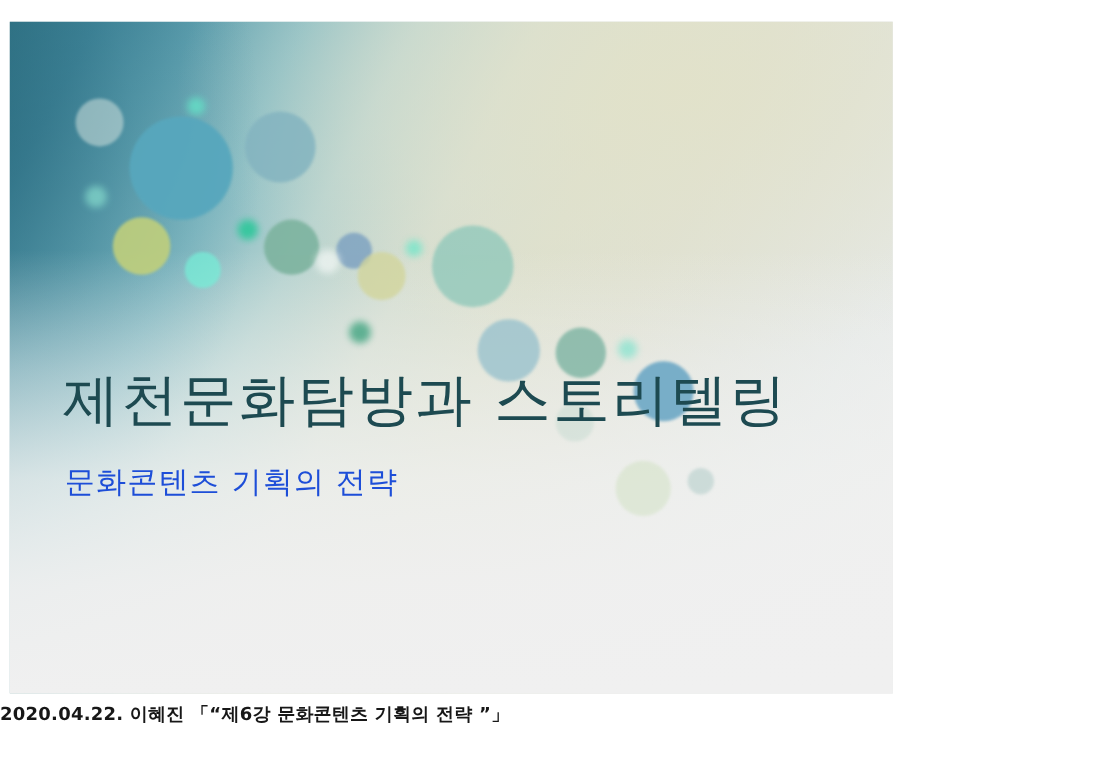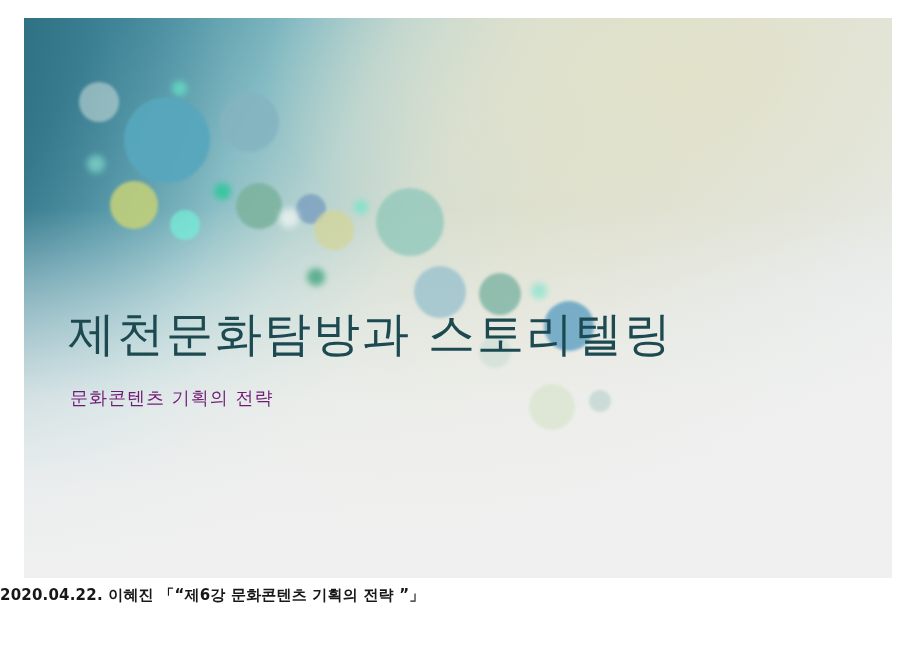--- a/index.html
+++ b/index.html
@@ -19,23 +19,23 @@
   
   #slide-wrapper {
     position: absolute;
     left: 0; top: 0;
     width: 920px;
     height: 651px;
   }
 
   #slide {
     position: absolute;
-    left: 24px;
+    left: 8px;
     top: 18px;
-    width: 868px;
+    width: 736px;
     height: 560px;
     overflow: hidden;
     background: #e9ecea;
   }
 
   
   .bg-layer {
     position: absolute;
     left: 0; top: 0; right: 0; bottom: 0;
   }
@@ -103,25 +103,25 @@
     font-size: 47px;
     font-weight: 400;
     letter-spacing: 2px;
     line-height: 1.12;
     color: #1d4a51;
     white-space: nowrap;
   }
   #slide-subtitle {
     margin: 26px 0 0 2px;
     font-family: "DejaVu Sans", "Liberation Sans", sans-serif;
-    font-size: 18px;
+    font-size: 25px;
     font-weight: 400;
     letter-spacing: 1px;
     line-height: 1.2;
-    color: #701a75;
+    color: #1d4ed8;
     white-space: nowrap;
   }
 
   
   #caption {
     position: absolute;
     left: 0;
     top: 586px;
     width: 920px;
     text-align: left;

